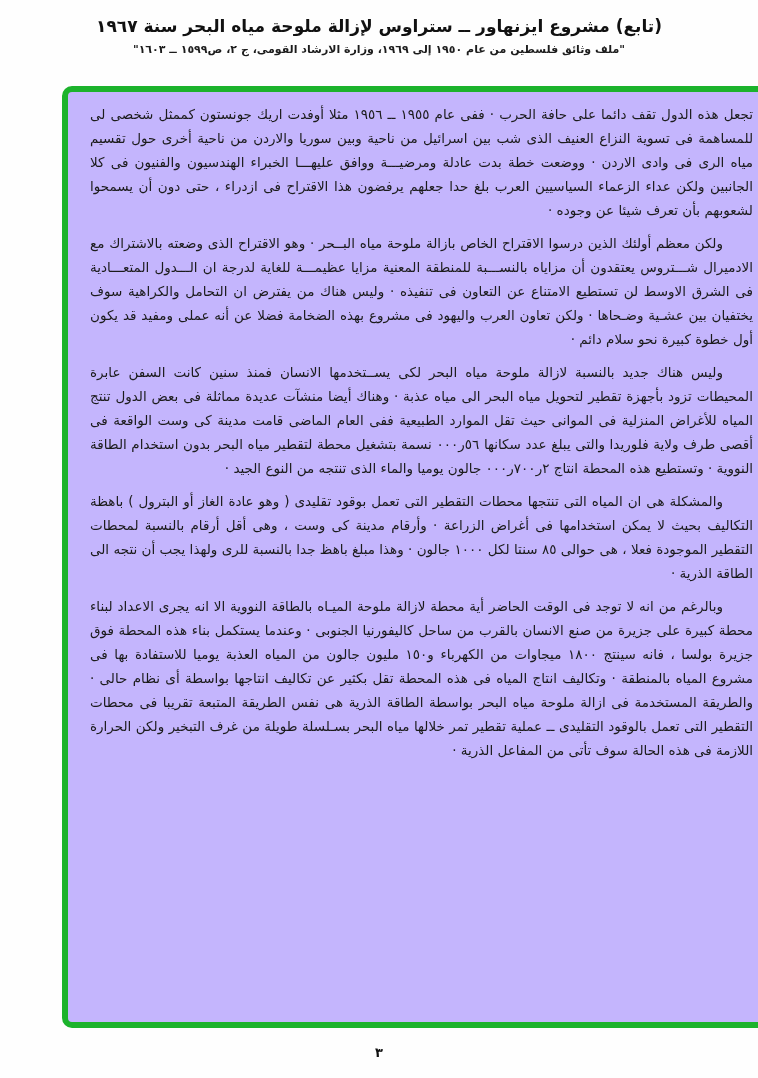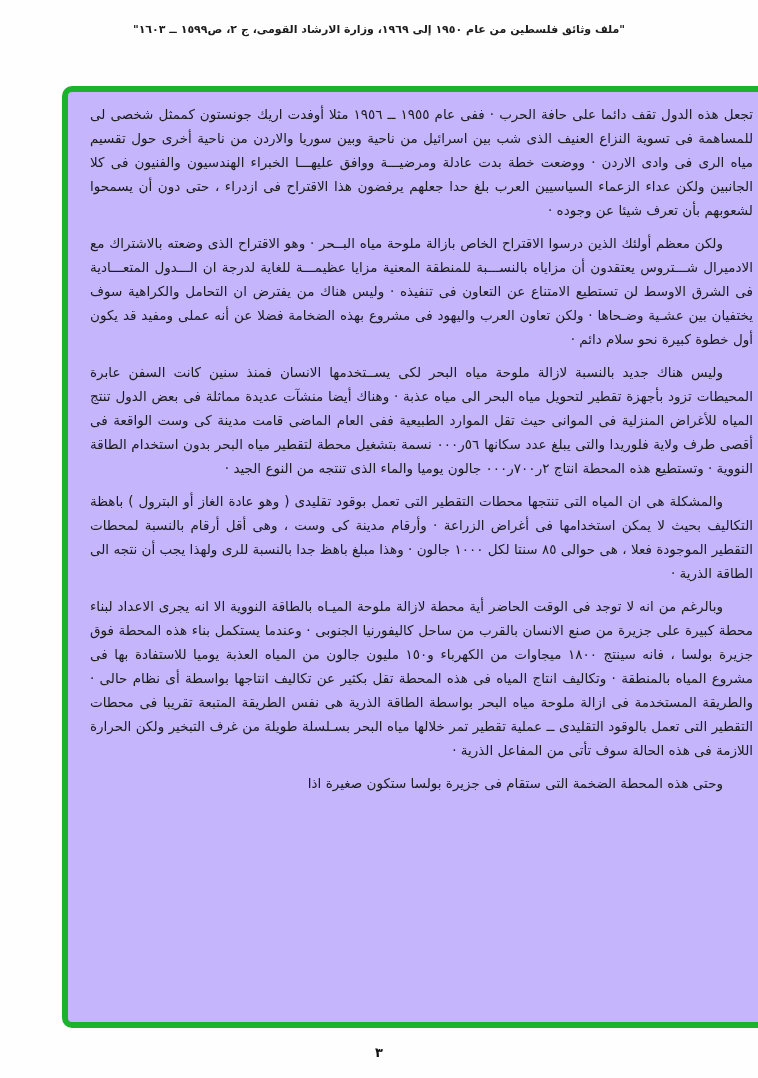--- a/index.html
+++ b/index.html
@@ -78,37 +78,37 @@
     font-weight: bold;
     color: #111;
   }
 </style>
 </head>
 <body>
 
 <div class="page">
 
   <header class="doc-header">
+    <div class="doc-title">(تابع) مشروع ايزنهاور ــ ستراوس لإزالة ملوحة مياه البحر سنة ١٩٦٧</div>
     <div class="doc-source">"ملف وثائق فلسطين من عام ١٩٥٠ إلى ١٩٦٩، وزارة الارشاد القومى، ج ٢، ص١٥٩٩ ــ ١٦٠٣"</div>
   </header>
 
   <div class="content-frame" style="border-color: rgb(28, 179, 44);">
     <div class="content-inner">
 
       <p class="body-par continuation">تجعل هذه الدول تقف دائما على حافة الحرب · ففى عام ١٩٥٥ ــ ١٩٥٦ مثلا أوفدت اريك جونستون كممثل شخصى لى للمساهمة فى تسوية النزاع العنيف الذى شب بين اسرائيل من ناحية وبين سوريا والاردن من ناحية أخرى حول تقسيم مياه الرى فى وادى الاردن · ووضعت خطة بدت عادلة ومرضيـــة ووافق عليهـــا الخبراء الهندسيون والفنيون فى كلا الجانبين ولكن عداء الزعماء السياسيين العرب بلغ حدا جعلهم يرفضون هذا الاقتراح فى ازدراء ، حتى دون أن يسمحوا لشعوبهم بأن تعرف شيئا عن وجوده ·</p>
 
       <p class="body-par">ولكن معظم أولئك الذين درسوا الاقتراح الخاص بازالة ملوحة مياه البــحر · وهو الاقتراح الذى وضعته بالاشتراك مع الادميرال شـــتروس يعتقدون أن مزاياه بالنســـبة للمنطقة المعنية مزايا عظيمـــة للغاية لدرجة ان الـــدول المتعـــادية فى الشرق الاوسط لن تستطيع الامتناع عن التعاون فى تنفيذه · وليس هناك من يفترض ان التحامل والكراهية سوف يختفيان بين عشـية وضـحاها · ولكن تعاون العرب واليهود فى مشروع بهذه الضخامة فضلا عن أنه عملى ومفيد قد يكون أول خطوة كبيرة نحو سلام دائم ·</p>
 
 
       <p class="body-par">وليس هناك جديد بالنسبة لازالة ملوحة مياه البحر لكى يســتخدمها الانسان فمنذ سنين كانت السفن عابرة المحيطات تزود بأجهزة تقطير لتحويل مياه البحر الى مياه عذبة · وهناك أيضا منشآت عديدة مماثلة فى بعض الدول تنتج المياه للأغراض المنزلية فى الموانى حيث تقل الموارد الطبيعية ففى العام الماضى قامت مدينة كى وست الواقعة فى أقصى طرف ولاية فلوريدا والتى يبلغ عدد سكانها ٥٦ر٠٠٠ نسمة بتشغيل محطة لتقطير مياه البحر بدون استخدام الطاقة النووية · وتستطيع هذه المحطة انتاج ٢ر٧٠٠ر٠٠٠ جالون يوميا والماء الذى تنتجه من النوع الجيد ·</p>
 
       <p class="body-par">والمشكلة هى ان المياه التى تنتجها محطات التقطير التى تعمل بوقود تقليدى ( وهو عادة الغاز أو البترول ) باهظة التكاليف بحيث لا يمكن استخدامها فى أغراض الزراعة · وأرقام مدينة كى وست ، وهى أقل أرقام بالنسبة لمحطات التقطير الموجودة فعلا ، هى حوالى ٨٥ سنتا لكل ١٠٠٠ جالون · وهذا مبلغ باهظ جدا بالنسبة للرى ولهذا يجب أن نتجه الى الطاقة الذرية ·</p>
 
       <p class="body-par">وبالرغم من انه لا توجد فى الوقت الحاضر أية محطة لازالة ملوحة الميـاه بالطاقة النووية الا انه يجرى الاعداد لبناء محطة كبيرة على جزيرة من صنع الانسان بالقرب من ساحل كاليفورنيا الجنوبى · وعندما يستكمل بناء هذه المحطة فوق جزيرة بولسا ، فانه سينتج ١٨٠٠ ميجاوات من الكهرباء و١٥٠ مليون جالون من المياه العذبة يوميا للاستفادة بها فى مشروع المياه بالمنطقة · وتكاليف انتاج المياه فى هذه المحطة تقل بكثير عن تكاليف انتاجها بواسطة أى نظام حالى · والطريقة المستخدمة فى ازالة ملوحة مياه البحر بواسطة الطاقة الذرية هى نفس الطريقة المتبعة تقريبا فى محطات التقطير التى تعمل بالوقود التقليدى ــ عملية تقطير تمر خلالها مياه البحر بسـلسلة طويلة من غرف التبخير ولكن الحرارة اللازمة فى هذه الحالة سوف تأتى من المفاعل الذرية ·</p>
 
-      <p class="body-par">وحتى هذه المحطة الضخمة التى ستقام فى جزيرة بولسا ستكون صغيرة اذا</p>
 
     </div>
   </div>
 
   <div class="page-number">٣</div>
 
 </div>
 
 </body></html>

